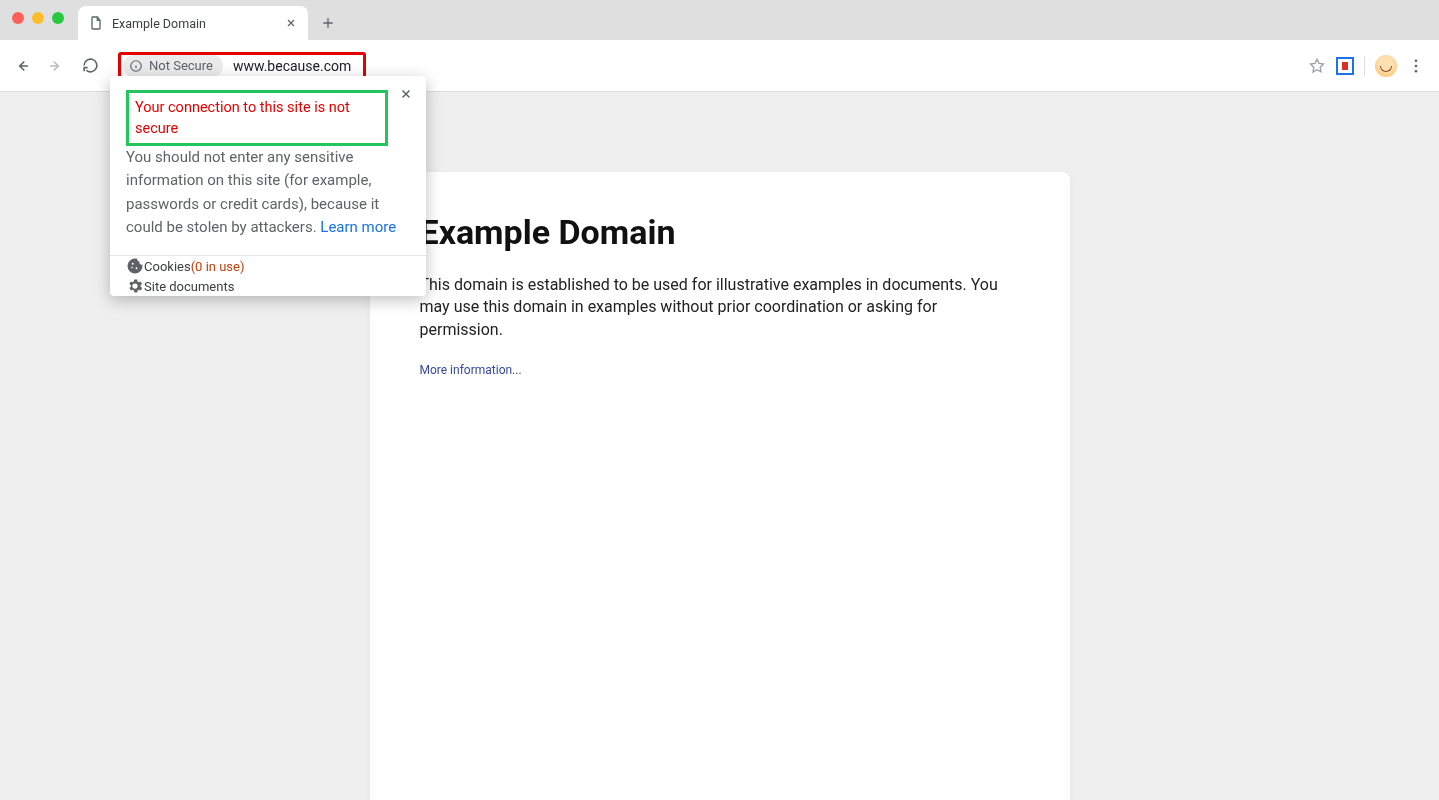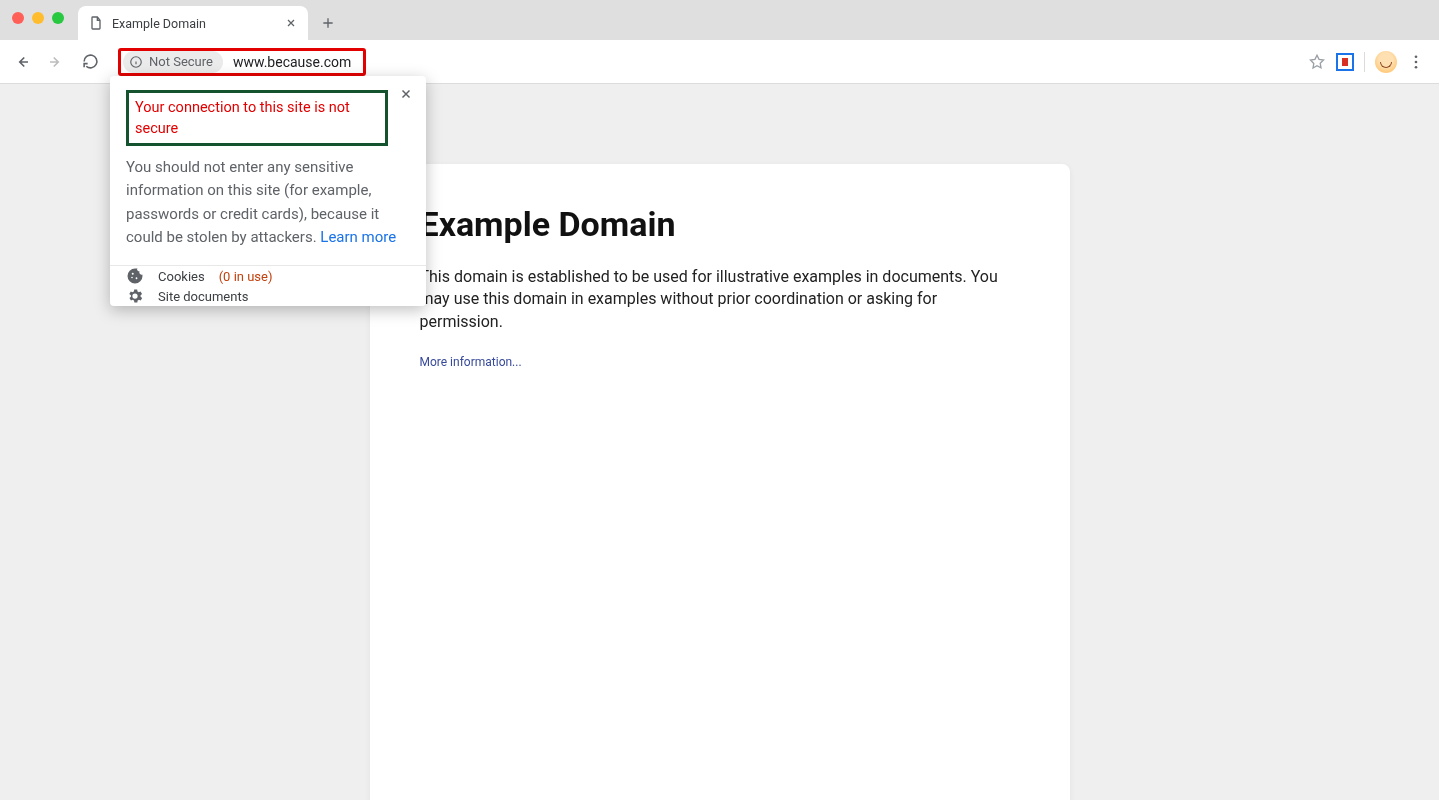--- a/index.html
+++ b/index.html
@@ -54,21 +54,21 @@
       width: 28px; height: 28px;
       display: flex; align-items: center; justify-content: center;
       color: #5f6368;
       margin-left: 6px;
       margin-bottom: 3px;
       border-radius: 50%;
     }
 
     
     .toolbar {
-      height: 44px;
+      height: 52px;
       background: #fff;
       border-bottom: 1px solid #dcdcdc;
       display: flex;
       align-items: center;
       padding: 0 8px;
       gap: 6px;
     }
     .nav-btn {
       width: 28px; height: 28px;
       display: flex; align-items: center; justify-content: center;
@@ -174,42 +174,41 @@
       position: relative;
     }
     .sec-close {
       position: absolute;
       right: 10px; top: 8px;
       width: 20px; height: 20px;
       display:flex; align-items:center; justify-content:center;
       color:#5f6368;
     }
     .sec-title-box {
-      border: 3px solid #14532d;
+      border: 3px solid #22c55e;
       padding: 4px 6px;
-      margin-bottom: 10px;
       margin-right: 22px;
     }
     .sec-title {
       color: #e30000;
       font-size: 14.5px;
       line-height: 1.45;
     }
     .sec-desc {
       font-size: 15px;
       color: #5f6368;
       line-height: 1.55;
     }
     .sec-desc a { color:#1a73e8; text-decoration:none; }
 
     .sec-list {
       border-top: 1px solid #e8e8e8;
     }
     .sec-item {
-      display:flex; align-items:center; gap: 14px;
+      display:flex; align-items:center; 
       padding: 1px 16px;
       font-size: 13px; color:#3c4043;
     }
     .sec-item .ico { width:18px; height:18px; color:#5f6368; flex-shrink:0; }
     .sec-item .count { color:#c2410c; }
 
     svg { display:block; }
   </style>
 </head>
 <body>

